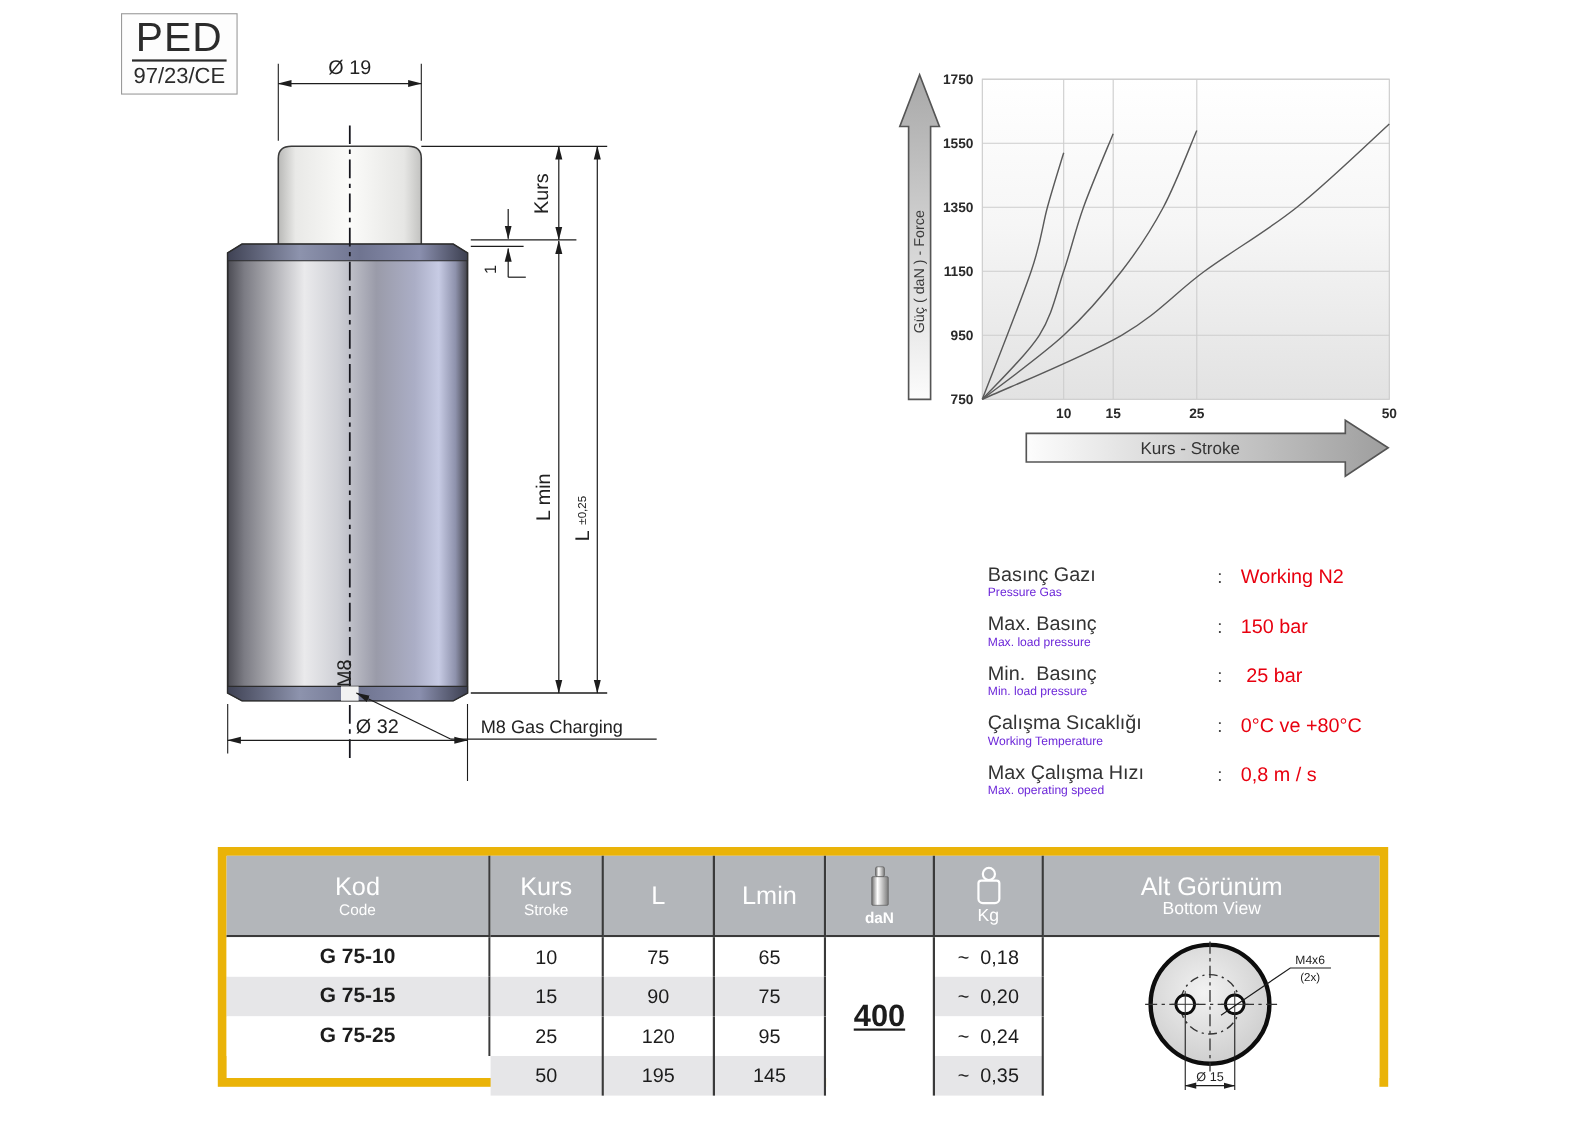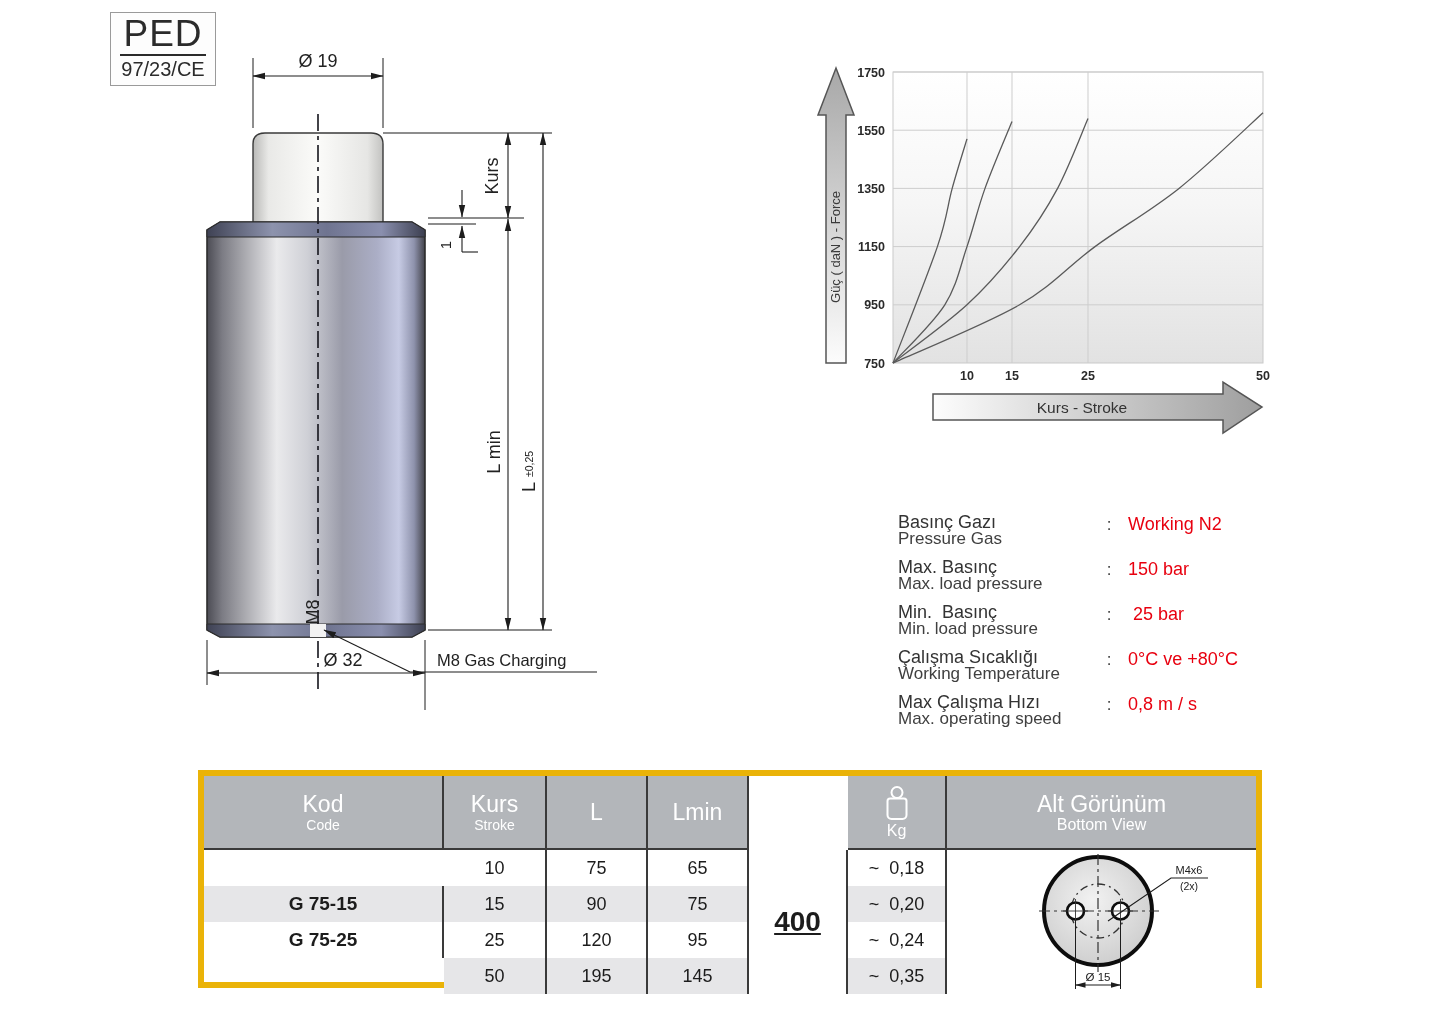--- a/index.html
+++ b/index.html
@@ -19,27 +19,27 @@
   .dimtext { font-size:18px; fill:#222; }
   .dimtext-sm { font-size:15px; fill:#222; }
   .tick { font-size:12.5px; font-weight:bold; fill:#2a2a2a; font-family:"Liberation Sans",sans-serif; }
   .axis-label { font-size:13px; fill:#3a3a3a; }
 
   
   .specs { position:absolute; left:898px; top:512px; width:390px; }
   .spec-row { display:flex; margin-bottom:11px; }
   .spec-labels { width:200px; }
   .spec-tr { font-size:18px; color:#333; white-space:pre-wrap; line-height:20px;}
-  .spec-en { font-size:17px; color:#404040; line-height:14px; }
+  .spec-en { font-size:11px; color:#6d28d9; line-height:14px; }
   .spec-colon { width:22px; font-size:17px; color:#444; padding-top:3px; text-align:center;}
   .spec-value { font-size:18px; padding-top:2px; padding-left:8px; white-space:pre-wrap;}
 
   
   .dtable { position:absolute; left:198px; top:770px; width:1064px; height:218px;
-            display:grid; border:6px solid #eab308;
+            display:grid; border:8px solid #eab308;
             grid-template-columns:240px 103px 101px 101px 99px 99px 1fr;
             grid-template-rows:74px 36px 36px 36px 36px; }
   .th { background:#b3b6ba; color:#fff; text-align:center; border-right:2px solid #3a3a3a;
         border-bottom:2px solid #3a3a3a; display:flex; flex-direction:column; justify-content:center; align-items:center;}
   .th-main { font-size:23px; line-height:25px; }
   .th-sub  { font-size:14px; line-height:16px; }
   .th-icon { position:static; display:block; margin:0 auto; }
   .th-dan-label { font-size:14px; font-weight:bold; line-height:15px; margin-top:2px;}
   .th-kg-label { font-size:16px; line-height:17px; margin-top:1px;}
   .td { display:flex; align-items:center; justify-content:center; font-size:18px; color:#1c1c1c;
@@ -249,32 +249,47 @@
     <div class="th" style="grid-area:1/2">
       <div class="th-main">Kurs</div>
       <div class="th-sub">Stroke</div>
     </div>
     <div class="th" style="grid-area:1/3">
       <div class="th-main">L</div>
     </div>
     <div class="th" style="grid-area:1/4">
       <div class="th-main">Lmin</div>
     </div>
+    <div class="th" style="grid-area:1/5">
+      <svg class="th-icon" width="28" height="38" viewBox="0 0 28 38">
+        <defs>
+          <linearGradient id="cylg" x1="0" y1="0" x2="1" y2="0">
+            <stop offset="0" stop-color="#6e6e6e"></stop>
+              <stop offset="0.35" stop-color="#ffffff"></stop>
+            <stop offset="1" stop-color="#7a7a7a"></stop>
+          </linearGradient>
+        </defs>
+        <rect x="10" y="1" width="8" height="9" rx="1.5" fill="url(#cylg)" stroke="#555" stroke-width="0.6"></rect>
+        <rect x="6.5" y="10" width="15" height="26" rx="1" fill="url(#cylg)" stroke="#555" stroke-width="0.6"></rect>
+      </svg>
+      <div class="th-dan-label">daN</div>
+    </div>
     <div class="th" style="grid-area:1/6">
       <svg class="th-icon" width="34" height="36" viewBox="0 0 34 36">
         <circle cx="17" cy="7.5" r="5.5" fill="none" stroke="#fff" stroke-width="2"></circle>
         <path d="M10,13.5 h14 a2.5,2.5 0 0 1 2.5,2.5 v14 a4,4 0 0 1 -4,4 h-11 a4,4 0 0 1 -4,-4 v-14 a2.5,2.5 0 0 1 2.5,-2.5 z" fill="none" stroke="#fff" stroke-width="2"></path>
       </svg>
       <div class="th-kg-label">Kg</div>
     </div>
     <div class="th" style="grid-area:1/7; border-right:none;align-items:center;">
       <div class="th-main">Alt Görünüm</div>
       <div class="th-sub" style="font-size:16px;">Bottom View</div>
     </div>
 
+    <div class="td kod" style="grid-area:2/1">G 75-10</div>
     <div class="td" style="grid-area:2/2">10</div>
     <div class="td" style="grid-area:2/3">75</div>
     <div class="td" style="grid-area:2/4">65</div>
     <div class="td kg-val" style="grid-area:2/6">~  0,18</div>
 
     <div class="td kod alt" style="grid-area:3/1">G 75-15</div>
     <div class="td alt" style="grid-area:3/2">15</div>
     <div class="td alt" style="grid-area:3/3">90</div>
     <div class="td alt" style="grid-area:3/4">75</div>
     <div class="td alt kg-val" style="grid-area:3/6">~  0,20</div>

